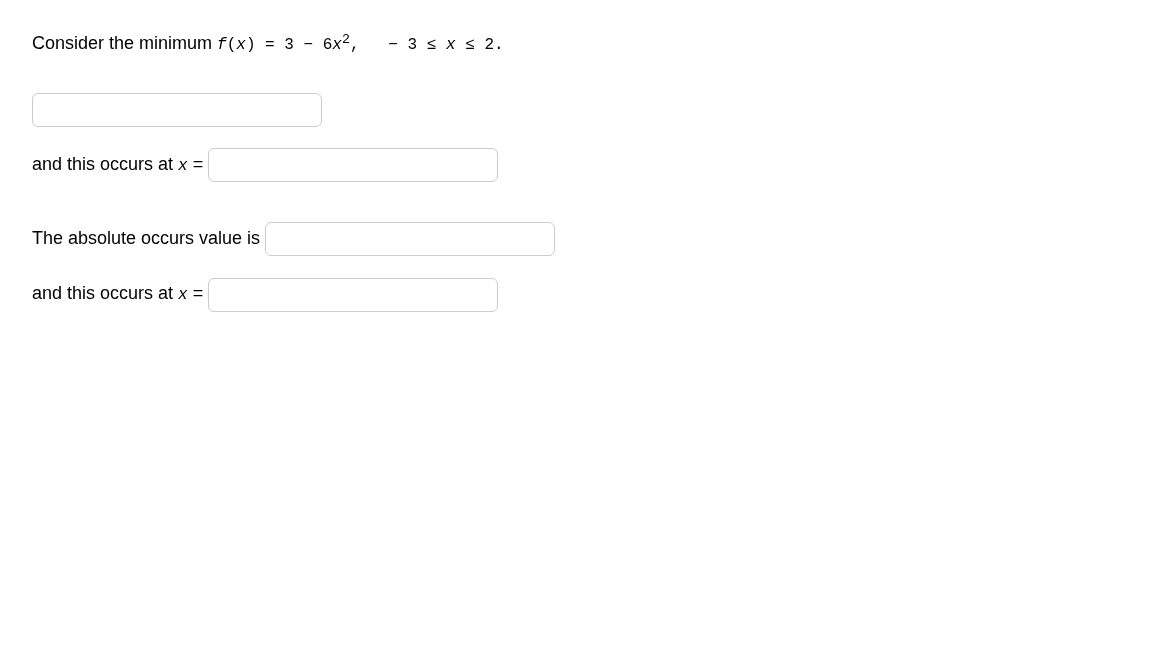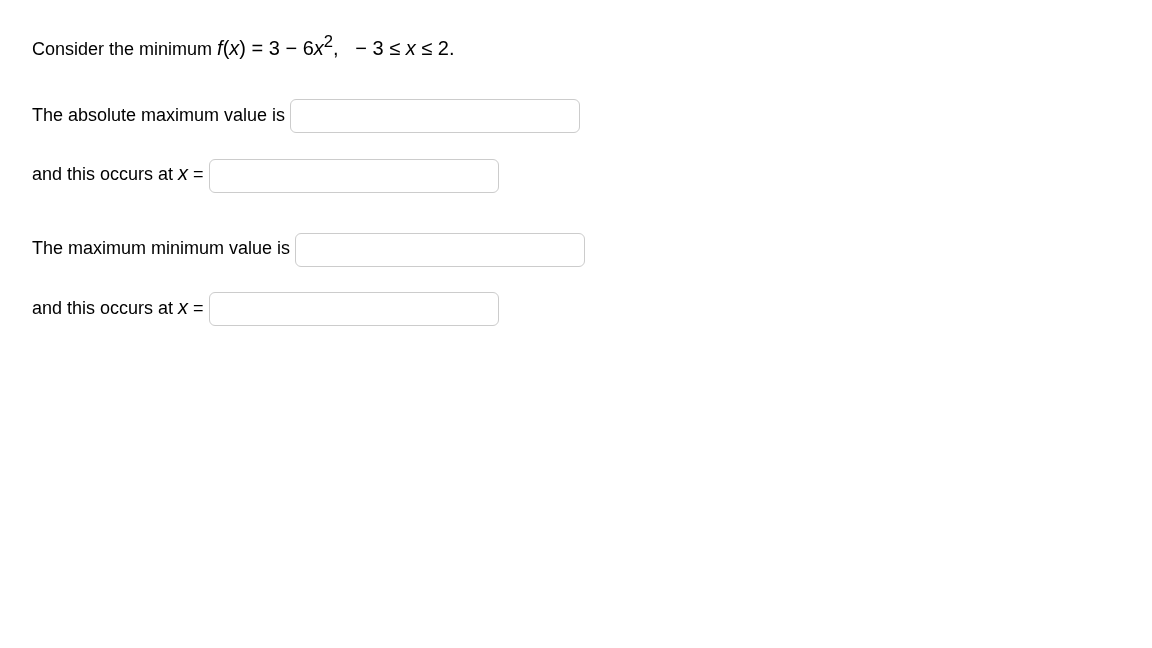--- a/index.html
+++ b/index.html
@@ -12,22 +12,22 @@
       box-sizing: border-box;
     }
     .line {
       margin-bottom: 16px;
       line-height: 2.2;
     }
     .question-line {
       margin-bottom: 26px;
     }
     .math {
-      font-family: Liberation Sans, sans-serif;
-      font-size: 20px;
+      font-family: Liberation Mono, monospace;
+      font-size: 16px;
       text-align: center;
     }
     .math-it {
       font-style: italic;
     }
     input[type="text"] {
       width: 290px;
       height: 34px;
       border: 1px solid #ccc;
       border-radius: 6px;
@@ -44,32 +44,31 @@
 <body>
 
 <div class="line question-line">
   <span>Consider the minimum </span>
   <span class="math">
     <span class="math-it">f</span><span>(</span><span class="math-it">x</span><span>)</span><span> = </span><span>3 − 6</span><span class="math-it">x</span><sup>2</sup><span>,</span><span style="white-space:pre;">   − 3 ≤ </span><span class="math-it">x</span><span> ≤ 2.</span>
   </span>
 </div>
 
 <div class="line">
-  <span>The absolute maximum value is </span>
   <input type="text" style="">
 </div>
 
 <div class="line">
   <span>and this occurs at </span><span class="math math-it">x</span><span> = </span>
   <input type="text" style="">
 </div>
 
 <div class="spacer-group"></div>
 
 <div class="line">
-  <span>The maximum minimum value is </span>
+  <span>The absolute occurs value is </span>
   <input type="text" style="">
 </div>
 
 <div class="line">
   <span>and this occurs at </span><span class="math math-it">x</span><span> = </span>
   <input type="text" style="">
 </div>
 
 </body></html>

